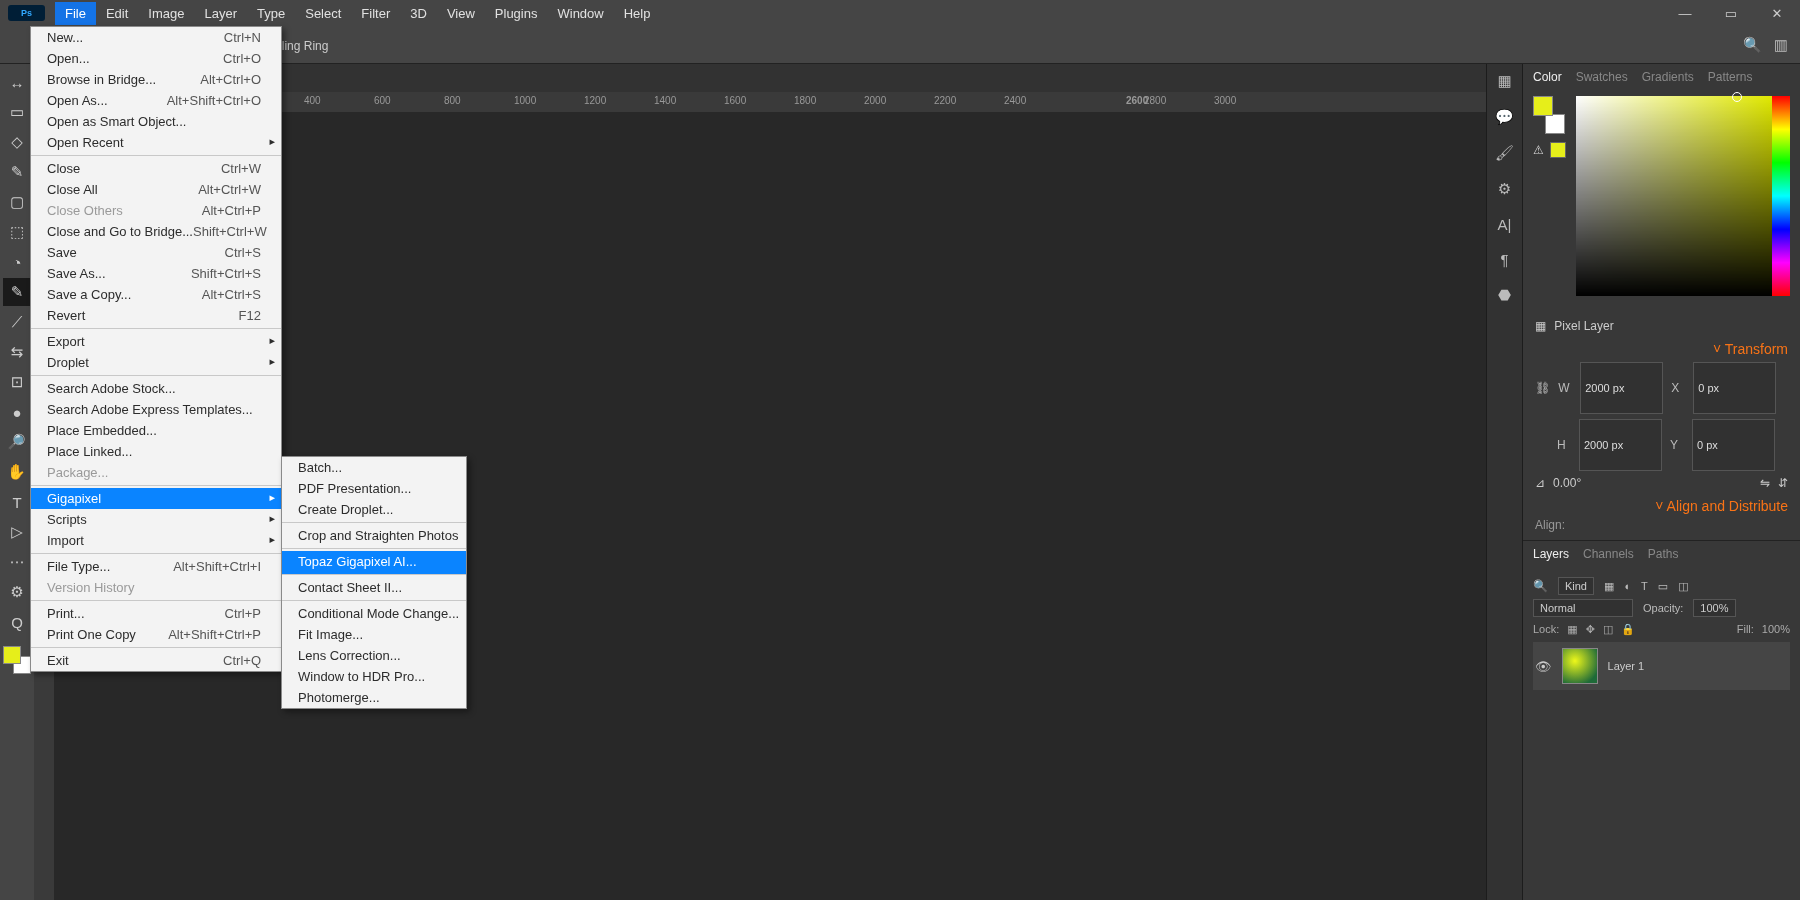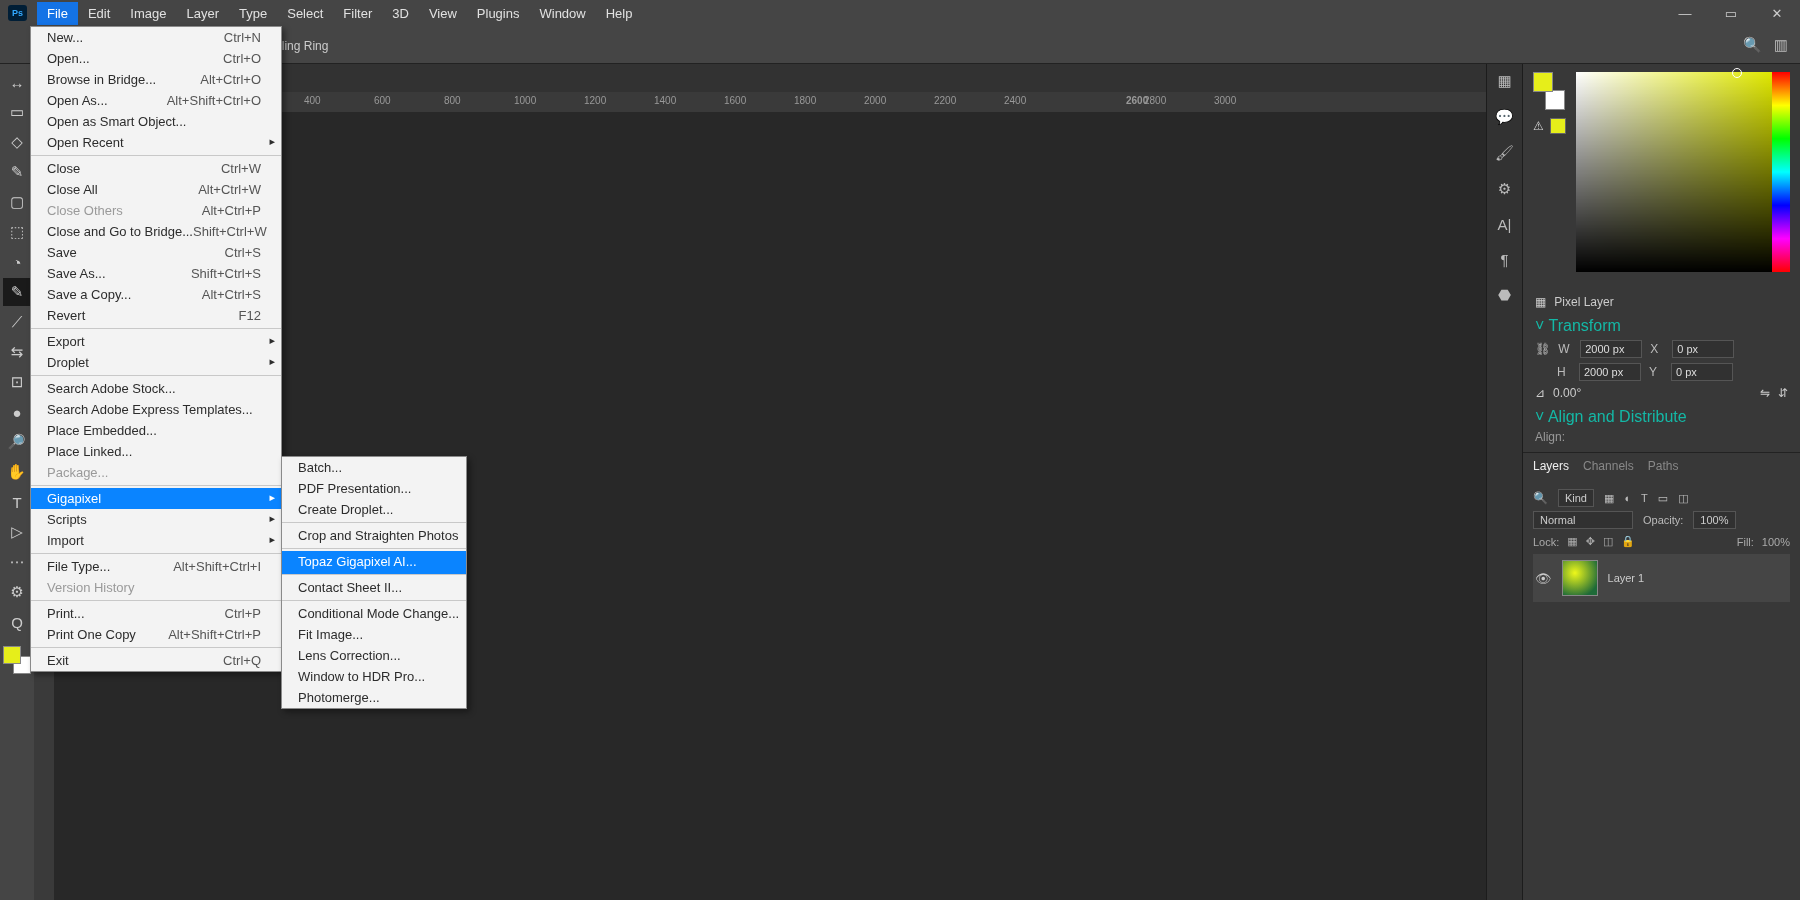--- a/index.html
+++ b/index.html
@@ -1,18 +1,18 @@
 <!DOCTYPE html>
 <html><head>
 <meta charset="utf-8">
 <style>
   * { box-sizing: border-box; margin: 0; padding: 0; font-family: "Segoe UI", Tahoma, sans-serif; user-select: none; }
   body { background: #323232; color: #ccc; width: 1800px; height: 900px; overflow: hidden; font-size: 13px; }
   .menubar { height: 26px; background: #454545; display: flex; align-items: center; padding-left: 8px; }
-  .ps-logo { width: 19px; height: 16px; background: #001e36; border-radius: 3px; color: #31a8ff; font-size: 9px; font-weight: bold; display: flex; align-items: center; justify-content: center; margin-right: 10px; }
+  .ps-logo { width: 37px; height: 16px; background: #001e36; border-radius: 3px; color: #31a8ff; font-size: 9px; font-weight: bold; display: flex; align-items: center; justify-content: center; margin-right: 10px; }
   .menubar-item { padding: 4px 10px; cursor: default; color: #e1e1e1; }
   .menubar-item.active { background: #1473e6; color: #fff; }
   .winctrl { margin-left: auto; display: flex; }
   .winctrl span { width: 46px; height: 26px; display: flex; align-items: center; justify-content: center; color: #ccc; font-size: 13px; }
   .options-bar { height: 38px; background: #454545; border-bottom: 1px solid #222; display: flex; align-items: center; padding-left: 40px; gap: 14px; color: #ccc; font-size: 12px; }
   .options-bar .dropdown { background: #333; border: 1px solid #555; padding: 3px 22px 3px 8px; position: relative; height: 22px; display: flex; align-items: center; }
   .options-bar .dropdown::after { content: "▾"; position: absolute; right: 5px; }
   .options-bar label input { margin-right: 4px; }
   .options-bar .spacer-right { margin-left: auto; display: flex; gap: 12px; padding-right: 12px; }
   .options-bar .ic { font-size: 15px; color: #bbb; }
@@ -50,27 +50,27 @@
   .hue { width: 18px; background: linear-gradient(to bottom, #f00, #ff0, #0f0, #0ff, #00f, #f0f, #f00); }
   .warn-row { display: flex; gap: 6px; margin-top: 8px; align-items: center; }
   .warn-row .tri { color: #ddd; font-size: 12px; }
   .warn-row .sw { width: 16px; height: 16px; border: 1px solid #666; }
   .section-head { padding: 6px 10px; font-size: 12px; color: #ddd; background: #383838; border-top: 1px solid #222; display: flex; align-items: center; gap: 14px; }
   .section-head span { color: #888; }
   .section-head span.active { color: #eee; }
   .props-body { padding: 8px 12px; font-size: 12px; color: #ccc; }
   .row { display: flex; align-items: center; gap: 8px; margin: 5px 0; }
   .row .lab { width: 14px; color: #bbb; }
-  .row input { width: 62px; background: #313131; border: 1px solid #555; color: #ddd; padding: 2px 4px; font-size: 11px; }
-  .disclose { color: #14b8a6; font-size: 16px; margin: 8px 0 4px; }
+  .row input { width: 83px; background: #313131; border: 1px solid #555; color: #ddd; padding: 19px 4px; font-size: 11px; }
+  .disclose { color: #f97316; font-size: 14px; margin: 8px 0 4px; text-align: right; }
   .layers-body { padding: 6px 10px; font-size: 11px; }
   .layers-toolbar { display: flex; gap: 10px; align-items: center; margin: 4px 0; color: #bbb; }
   .layers-toolbar .search { font-size: 12px; }
   .layers-toolbar select, .layers-toolbar .dd { background: #313131; border: 1px solid #555; color: #ccc; padding: 2px 6px; font-size: 11px; }
-  .lockrow { display: flex; gap: 8px; align-items: center; margin: 6px 0; color: #aaa; font-size: 11px; }
+  .lockrow { display: flex; gap: 8px; margin: 6px 0; color: #aaa; font-size: 11px; }
   .layer-item { display: flex; align-items: center; gap: 10px; padding: 6px 2px; background: #454545; margin-top: 6px; }
   .layer-item .eye { font-size: 13px; }
   .layer-item .thumb { width: 36px; height: 36px; border: 1px solid #888;
     background: radial-gradient(circle at 35% 35%, #eef81a 0%, #1e6a38 80%); }
   
   .menu, .submenu { position: absolute; background: #f3f3f3; color: #2c2c2c; border: 1px solid #8a8a8a; box-shadow: 3px 3px 6px rgba(0,0,0,.4); font-size: 13px; z-index: 100; }
   .menu { top: 26px; left: 30px; width: 252px; }
   .submenu { top: 456px; left: 281px; width: 186px; }
   .mi { display: flex; justify-content: space-between; padding: 3px 20px 3px 16px; white-space: nowrap; position: relative; }
   .mi .sc { color: #555; }
@@ -153,20 +153,26 @@
     <span class="ic">▦</span>
     <span class="ic">💬</span>
     <span class="ic">🖌</span>
     <span class="ic">⚙</span>
     <span class="ic">A|</span>
     <span class="ic">¶</span>
     <span class="ic">⬣</span>
   </div>
 
   <div class="rightcol">
+    <div class="panel-tabs" id="color-tabs">
+        <span class="active">Color</span>
+        <span>Swatches</span>
+        <span>Gradients</span>
+        <span>Patterns</span>
+      </div>
     <div class="color-panel">
       <div class="color-box">
         <div>
           <div class="fgbg">
             <div class="a" id="fg2" style="background: rgb(230, 238, 26);"></div>
             <div class="b"></div>
           </div>
           <div class="warn-row">
             <span class="tri">⚠</span>
             <div class="sw" id="warn-sw" style="background: rgb(230, 238, 26);"></div>

